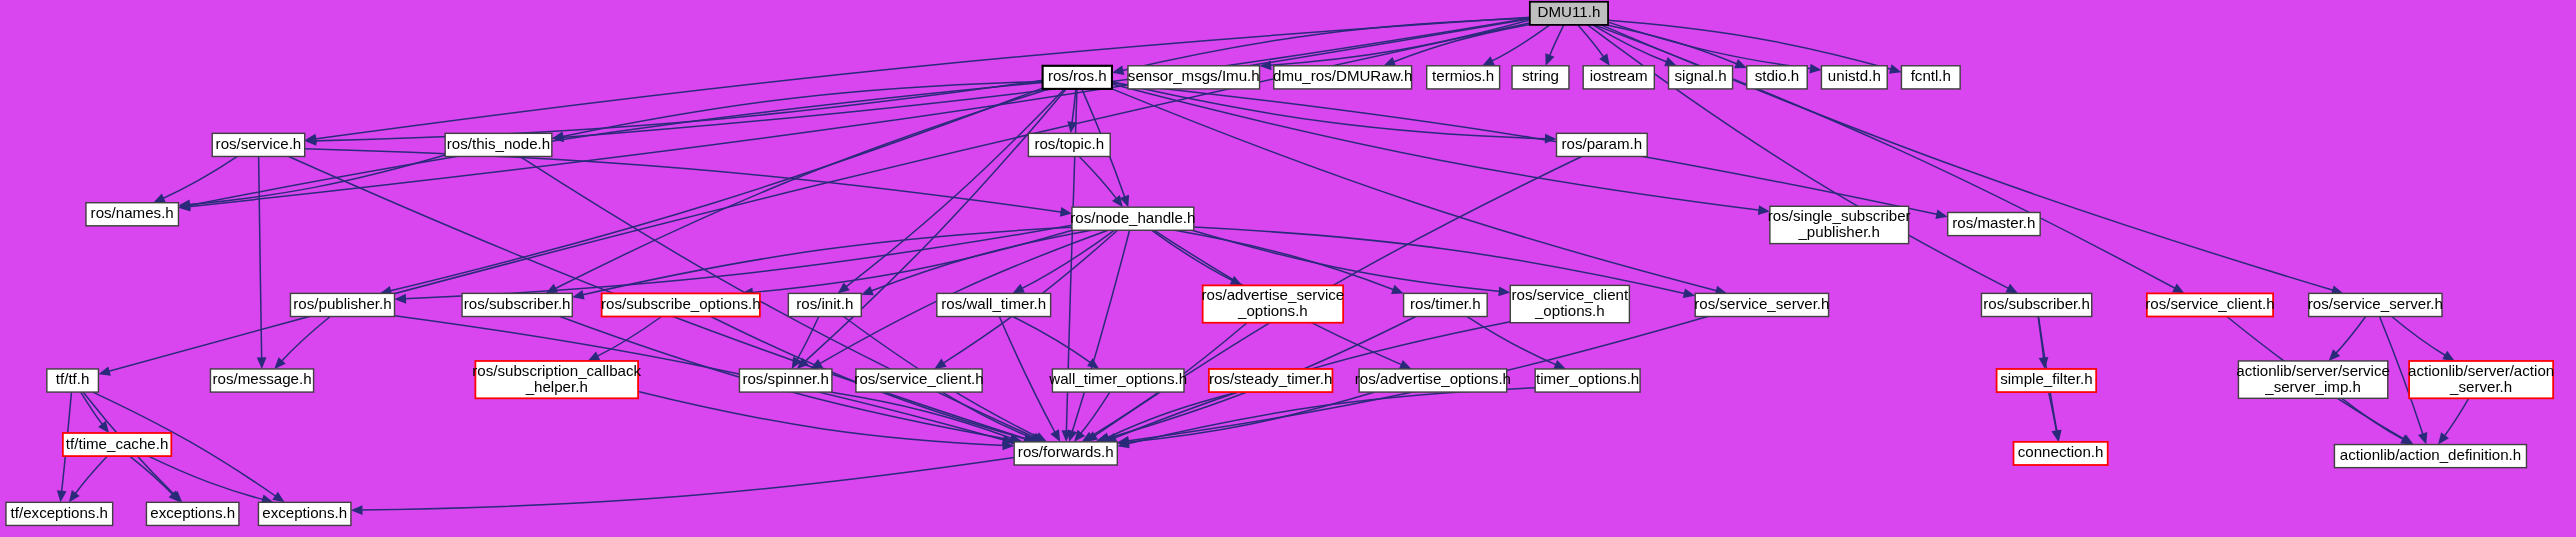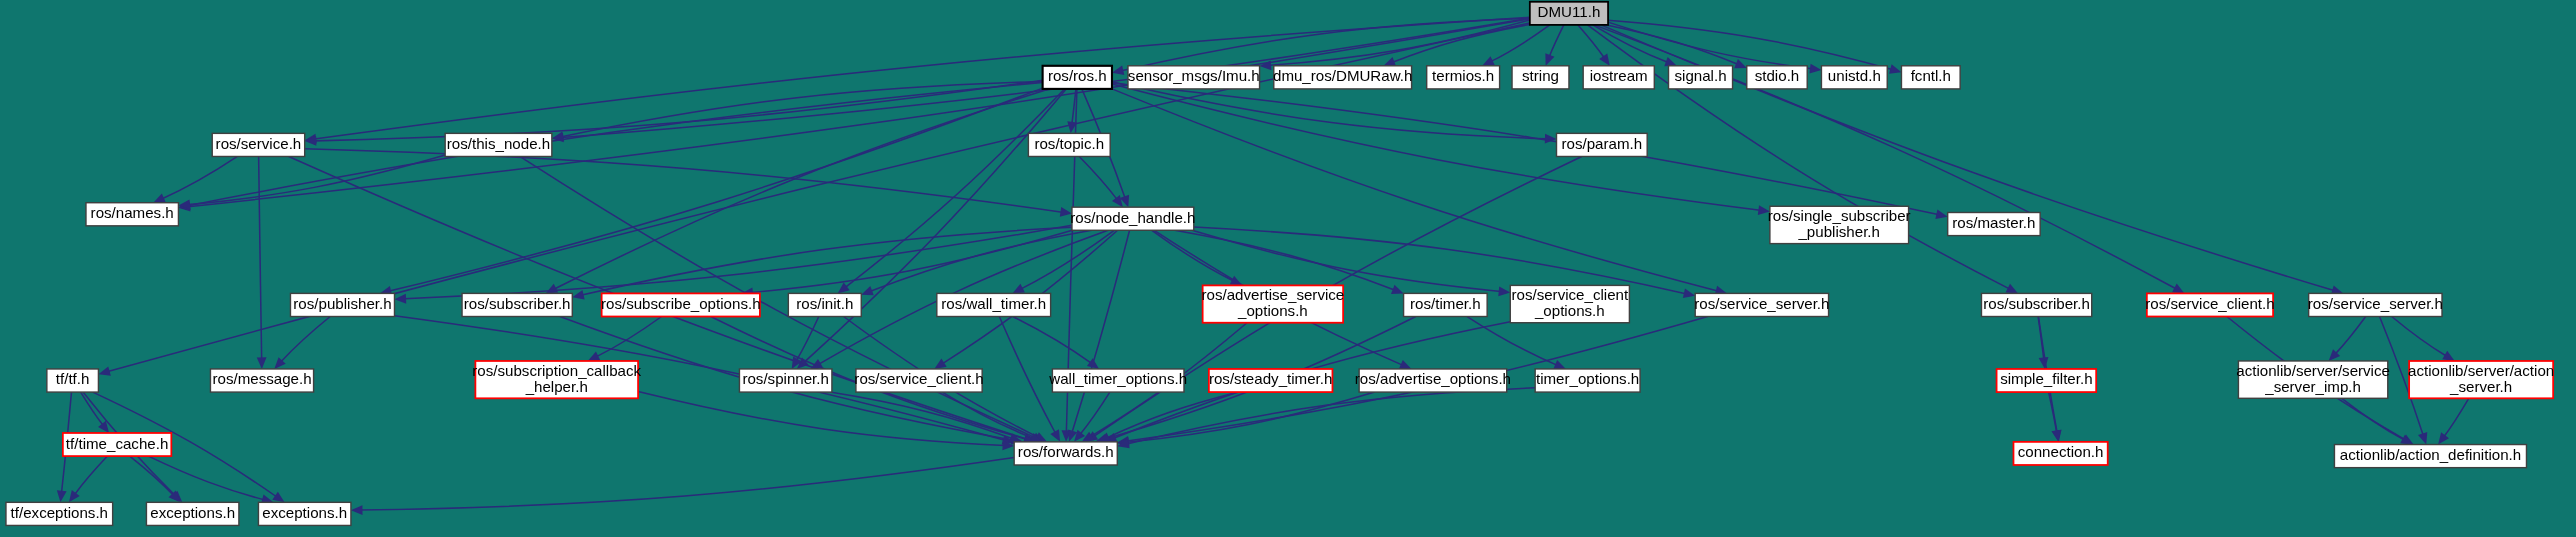--- a/index.html
+++ b/index.html
@@ -1,17 +1,17 @@
 <!DOCTYPE html>
 <html style="font-size:14.2px"><head>
 <meta charset="utf-8">
 <style>
   html,body{margin:0;padding:0;background:#ffffff;}
   body{font-family:"Liberation Sans",sans-serif;}
-  #graph-root{position:relative;width:2576px;height:537px;background:#0f766e;overflow:hidden;}
+  #graph-root{position:relative;width:2576px;height:537px;background:#d946ef;overflow:hidden;}
   svg{display:block;}
   .node-box{fill:#ffffff;stroke:#404040;stroke-width:1.6;}
   .node-box.root{fill:#bfbfbf;stroke:#000000;stroke-width:2;}
   .node-box.bold{stroke:#000000;stroke-width:2.4;}
   .node-box.red{stroke:#ff0000;stroke-width:2;}
   .node-label{font-family:"Liberation Sans",sans-serif;font-size:17px;fill:#000000;text-anchor:middle;dominant-baseline:middle;}
   .edge{fill:none;stroke:#2a2a7a;stroke-width:1.7;}
   .arrow{fill:#2a2a7a;stroke:none;}
 </style>
 </head>

